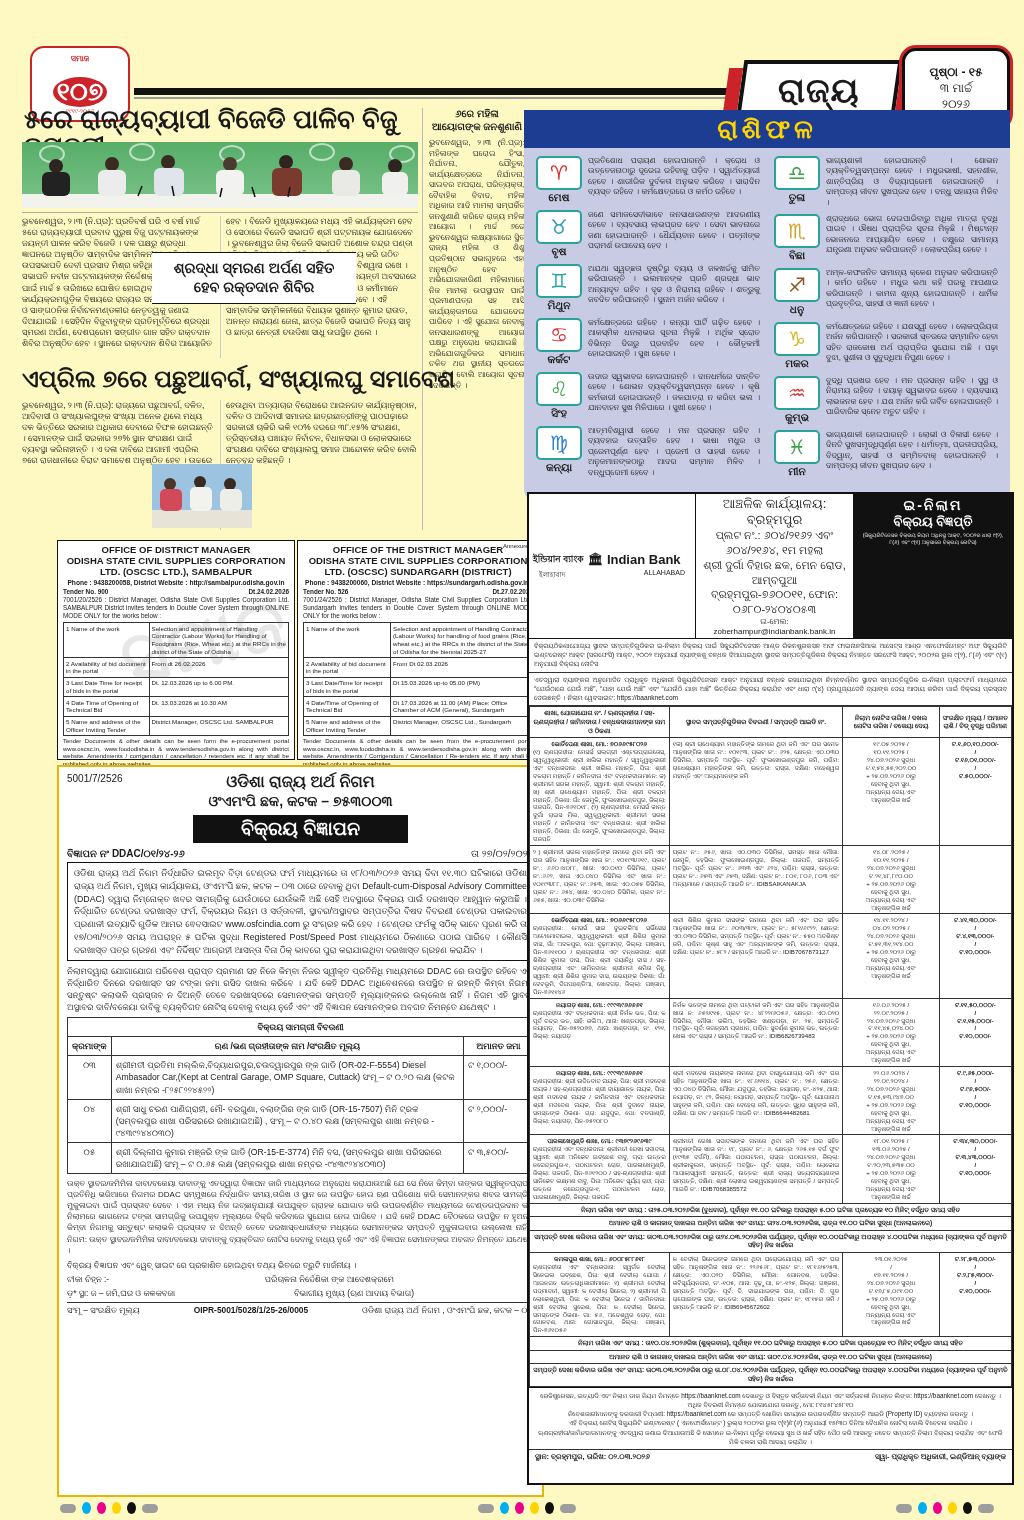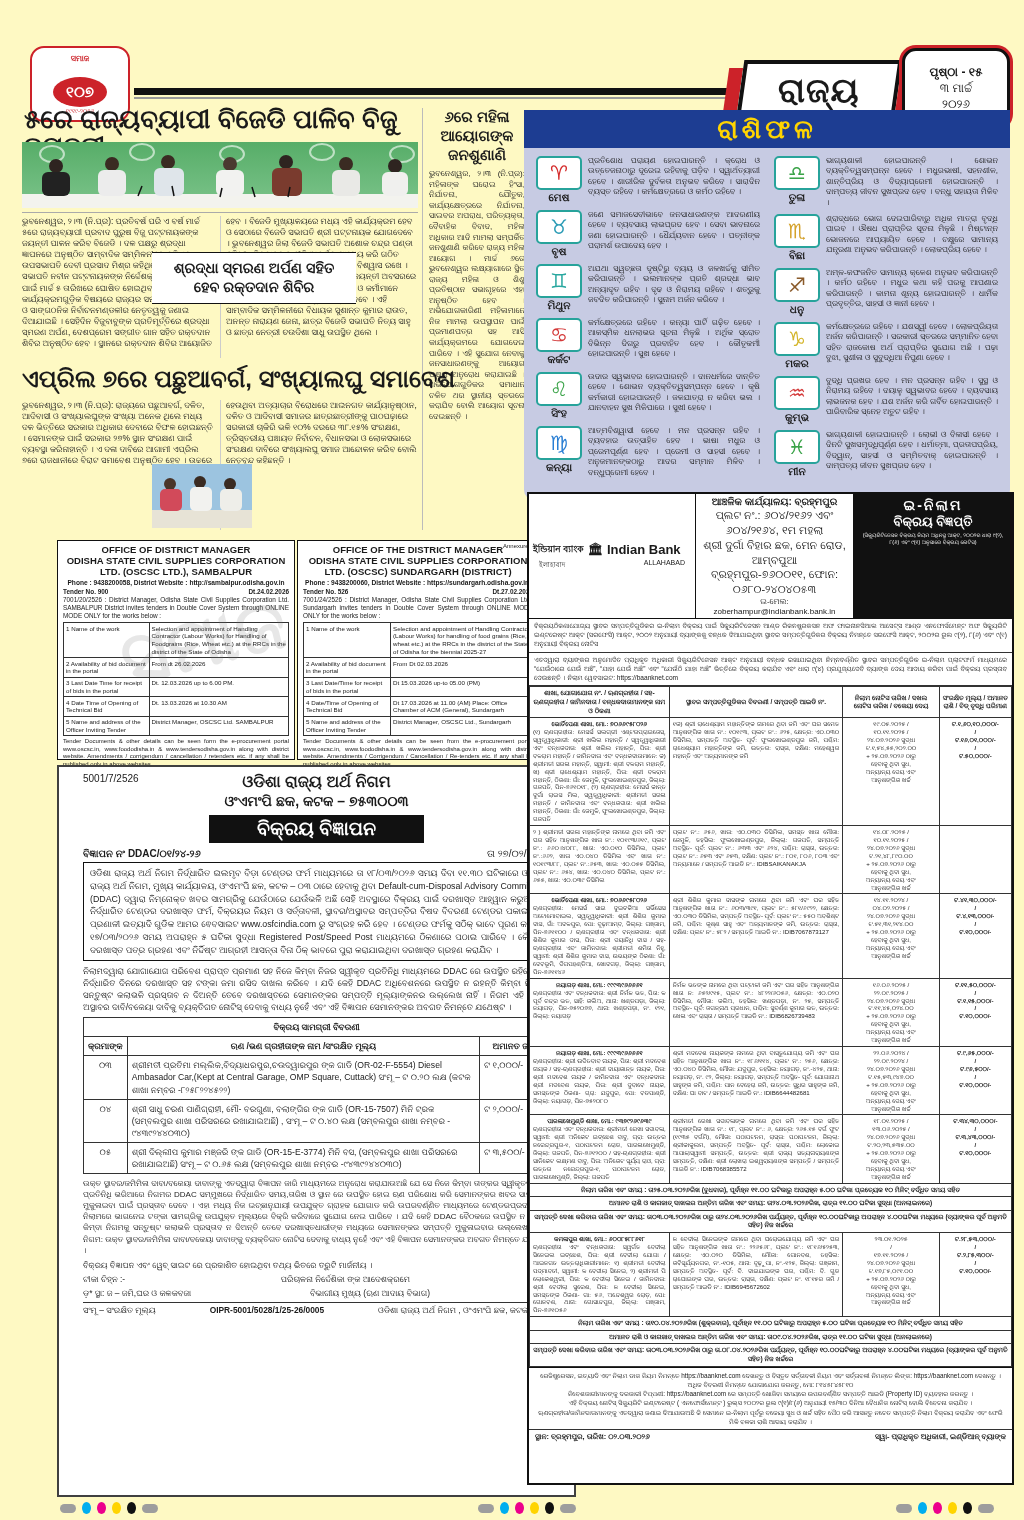--- a/index.html
+++ b/index.html
@@ -4,37 +4,37 @@
 <style>
   html,body{margin:0;padding:0;background:#e8e8e8;}
   .page{position:relative;width:1024px;height:1520px;background:#fef9c3;margin:0 auto;
         font-family:"Liberation Sans","DejaVu Sans",sans-serif;color:#1a1a1a;overflow:hidden;}
   .abs{position:absolute;}
   .jt{text-align:justify;}
   
   .logo-box{width:96px;height:72px;border:2px solid #cc2229;border-radius:14px;background:#fff;
             display:flex;flex-direction:column;align-items:center;justify-content:center;gap:1px;}
   .logo-top{font-size:8px;color:#cc2229;font-weight:bold;}
-  .logo-oval{background:#cc2229;color:#fff;font-weight:bold;font-size:15px;border-radius:50%;
+  .logo-oval{background:#cc2229;color:#fff;font-weight:bold;font-size:25px;border-radius:50%;
              width:54px;height:30px;display:flex;align-items:center;justify-content:center;margin-top:12px;}
   .logo-bot{font-size:6px;color:#cc2229;}
   .head-rule{height:7px;background:#111;}
   .head-rule2{height:2px;background:#999;margin-top:2px;}
   .sec-badge{border:4px solid #111;background:#fff;transform:skewX(-8deg);display:flex;
              align-items:center;justify-content:center;}
   .sec-badge span{transform:skewX(8deg);font-size:34px;font-weight:bold;letter-spacing:1px;}
   .red-cap{width:14px;height:46px;background:#cc2229;transform:skewX(-8deg);}
   .date-box{border:3px solid #111;border-radius:14px;background:#fff;box-shadow:0 0 0 3px #cc2229;
             display:flex;flex-direction:column;align-items:center;justify-content:center;gap:2px;}
   .date-box .l1{font-size:12px;font-weight:bold;}
   .date-box .l2{font-size:12px;}
   
   .hl1{font-size:26px;font-weight:bold;line-height:1.05;}
   .hl2{font-size:24px;font-weight:bold;line-height:1.05;}
-  .hl-side{font-size:15px;font-weight:bold;text-align:center;line-height:1.25;}
+  .hl-side{font-size:10px;font-weight:bold;text-align:center;line-height:1.25;}
   .body-sm{font-size:8.4px;line-height:1.32;}
   .cols2{column-count:2;column-gap:12px;column-rule:1px solid #ccc;}
   .pullq{background:#fff;border-top:1.5px solid #111;border-bottom:1.5px solid #111;
          font-size:14.5px;font-weight:bold;text-align:center;padding:6px 4px;line-height:1.3;}
   .vsep{border-left:1px solid #bbb;}
   
   .rashi{background:#c7cbe3;border-radius:0 0 10px 10px;}
   .rashi-head{background:#1d3d92;display:flex;align-items:center;justify-content:center;}
   .rashi-head span{color:#ffd400;font-size:26px;font-weight:bold;letter-spacing:4px;}
   .h-grid{display:grid;grid-template-columns:1fr 1fr;column-gap:14px;padding:8px 12px 4px 12px;}
@@ -48,21 +48,21 @@
   .tender{border:1.5px solid #111;background:#fff;padding:4px 5px;font-size:6.4px;line-height:1.25;}
   .tender .th1{font-size:9.5px;font-weight:bold;text-align:center;line-height:1.15;}
   .tender .ph{font-size:6.6px;font-weight:bold;text-align:center;margin-top:1px;}
   .tender .tn{display:flex;justify-content:space-between;font-weight:bold;margin-top:1px;}
   .tender table{border-collapse:collapse;width:100%;margin-top:2px;}
   .tender td{border:1px solid #333;padding:1.5px 2px;vertical-align:top;font-size:6.2px;line-height:1.25;}
   .tender .note{margin-top:2px;font-size:6.0px;}
   .tender .ft{display:flex;justify-content:space-between;font-weight:bold;margin-top:2px;font-size:6.2px;}
   .annex{position:absolute;top:2px;right:4px;font-size:6px;}
   
-  .osfc{border:2px solid #404040;background:#fff;padding:6px 24px;}
+  .osfc{border:2px solid #eab308;background:#fff;padding:6px 8px;}
   .osfc .org{font-size:16px;font-weight:bold;text-align:center;}
   .osfc .addr{font-size:14px;font-weight:bold;text-align:center;margin-top:2px;}
   .osfc .band{background:#111;color:#fff;font-size:19px;font-weight:bold;text-align:center;
               width:215px;margin:5px auto;padding:3px 0;}
   .osfc .adno{display:flex;justify-content:space-between;font-size:10px;margin:2px 0;}
   .osfc .introbox{border:1.5px solid #111;padding:4px 6px;font-size:8.8px;line-height:1.45;}
   .osfc .para{font-size:8.6px;line-height:1.4;margin-top:4px;}
   .osfc table{border-collapse:collapse;width:100%;margin-top:4px;}
   .osfc th,.osfc td{border:1px solid #333;padding:3px 4px;font-size:8.6px;vertical-align:top;line-height:1.4;}
   .osfc .ttl{text-align:center;font-weight:bold;}
@@ -70,21 +70,21 @@
   
   .bank{border:2px solid #111;background:#fff;}
   .bank-head{display:flex;border-bottom:1.5px solid #111;}
   .bank-logo{width:158px;border-right:1.5px solid #111;padding:3px 4px;display:flex;
              flex-direction:column;justify-content:center;gap:2px;background:#fff;}
   .bank-logo .row1{display:flex;align-items:center;gap:4px;font-weight:bold;}
   .bank-logo .bn{font-size:9px;}
   .bank-logo .en{font-size:13px;}
   .bank-logo .row2{display:flex;justify-content:space-between;font-size:7px;padding:0 6px;}
   .bank-mid{flex:1;padding:2px 4px;text-align:center;border-right:1.5px solid #111;}
-  .bank-mid .of{font-size:10px;font-weight:bold;}
+  .bank-mid .of{font-size:13px;font-weight:normal;}
   .bank-mid .ad{font-size:11px;line-height:1.35;}
   .bank-mid .em{font-size:8px;font-weight:normal;}
   .bank-black{width:150px;background:#111;color:#fff;text-align:center;padding:3px 4px;}
   .bank-black .t1{font-size:14px;font-weight:bold;letter-spacing:2px;}
   .bank-black .t2{font-size:13px;font-weight:bold;}
   .bank-black .t3{font-size:5.4px;line-height:1.3;margin-top:2px;}
   .bank-intro{font-size:6.6px;line-height:1.35;padding:3px 5px;border-bottom:1px solid #333;}
   .bank table{border-collapse:collapse;width:100%;}
   .bank th,.bank td{border:1px solid #333;padding:2px 3px;font-size:6.1px;line-height:1.3;
                     vertical-align:top;text-align:justify;}

